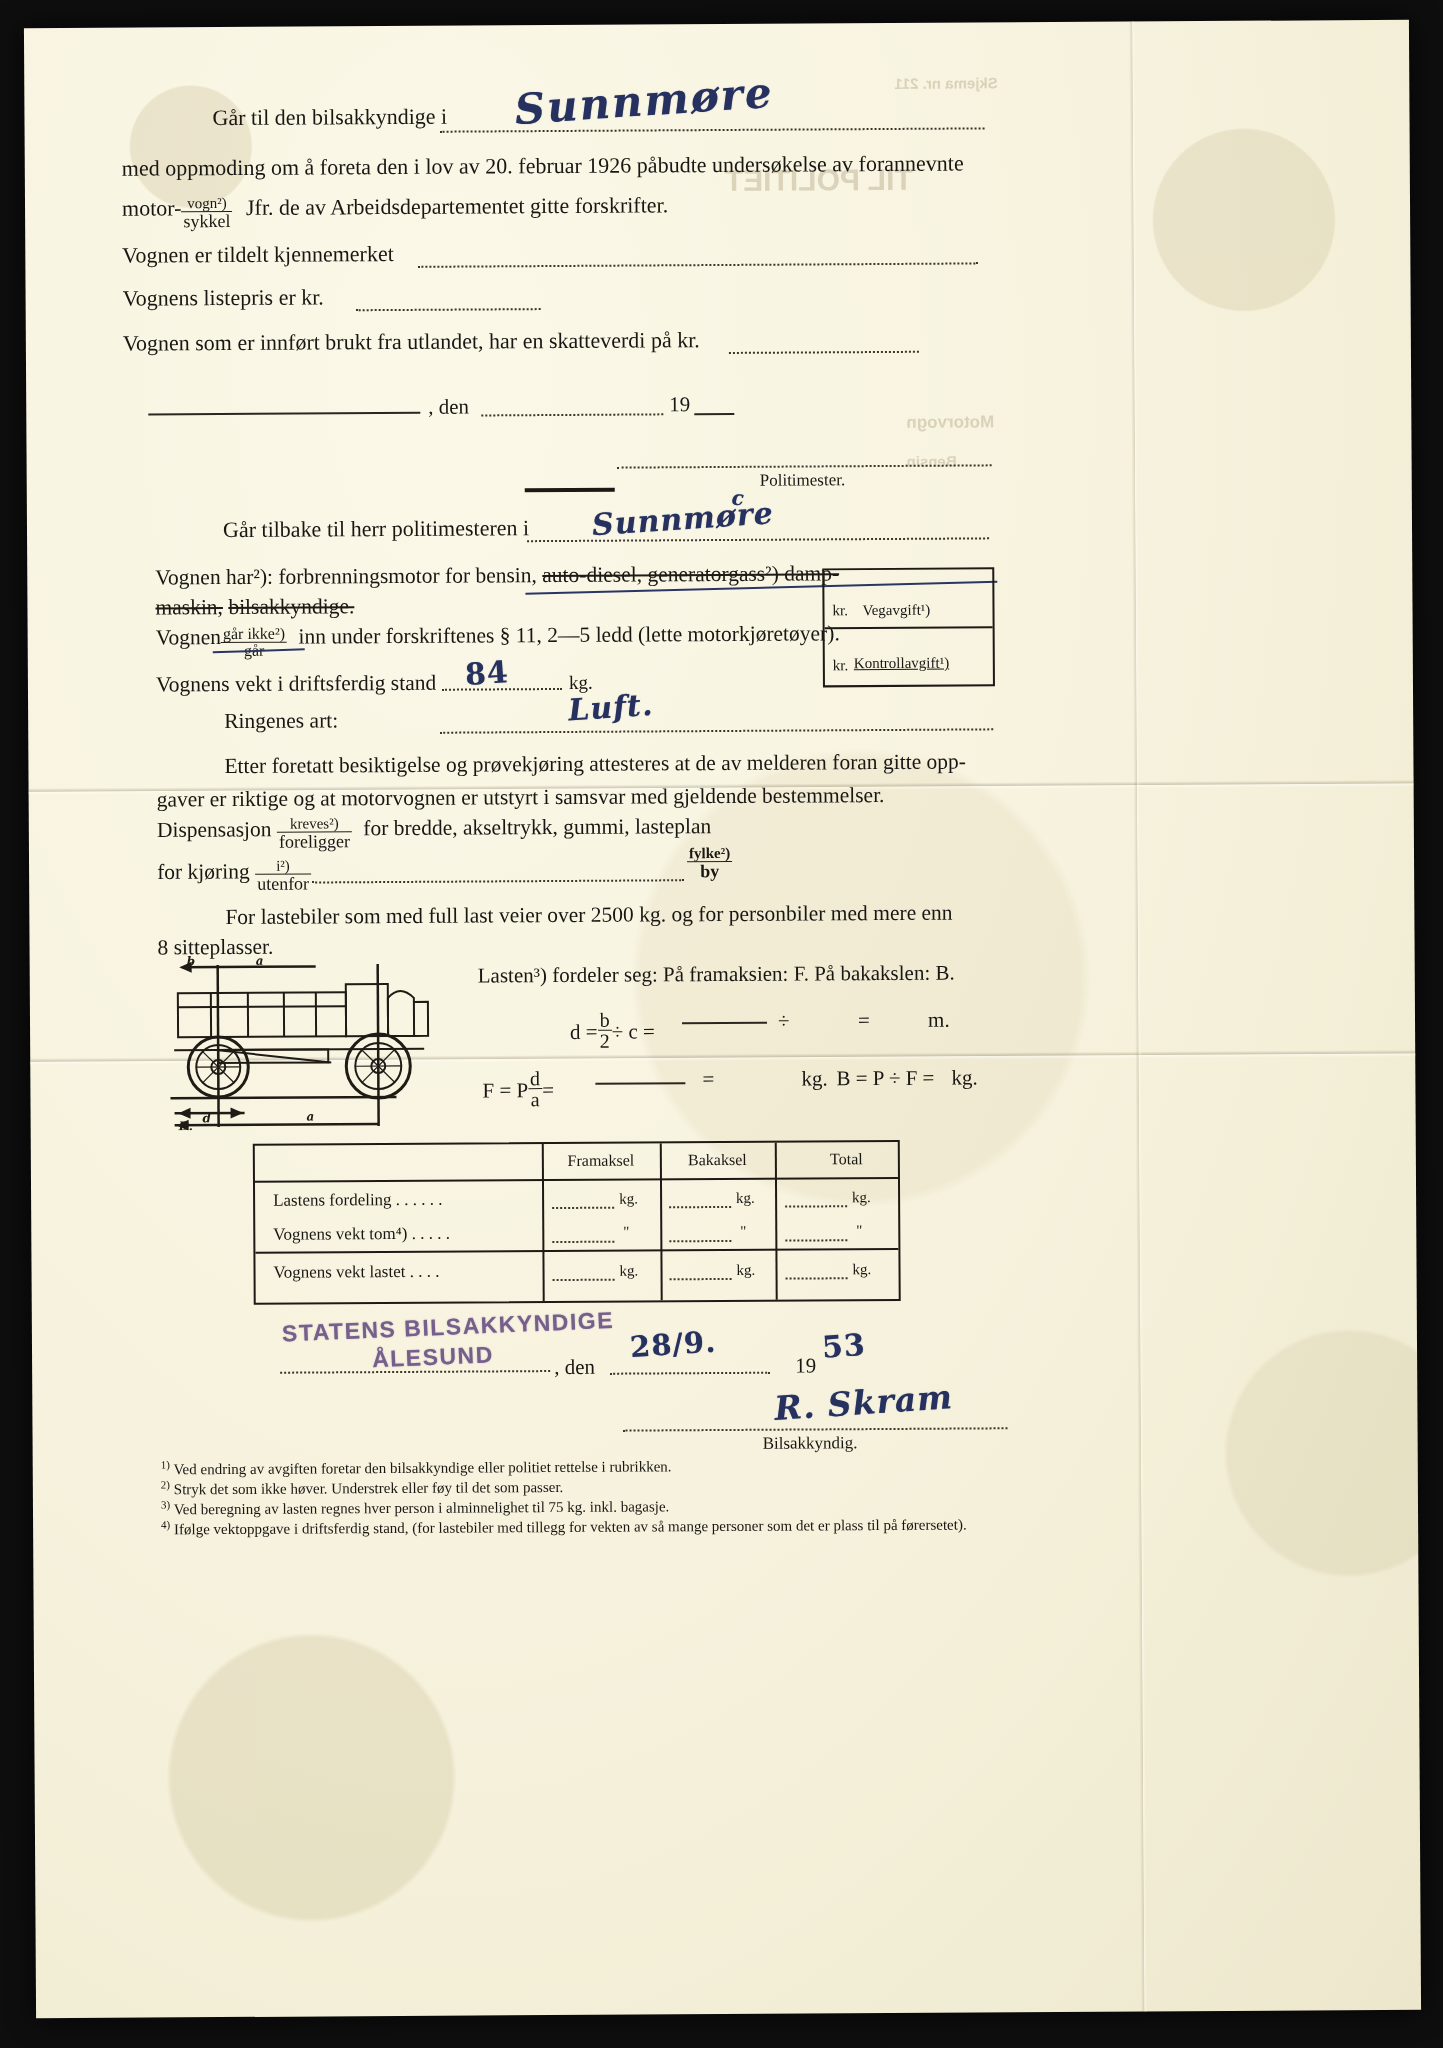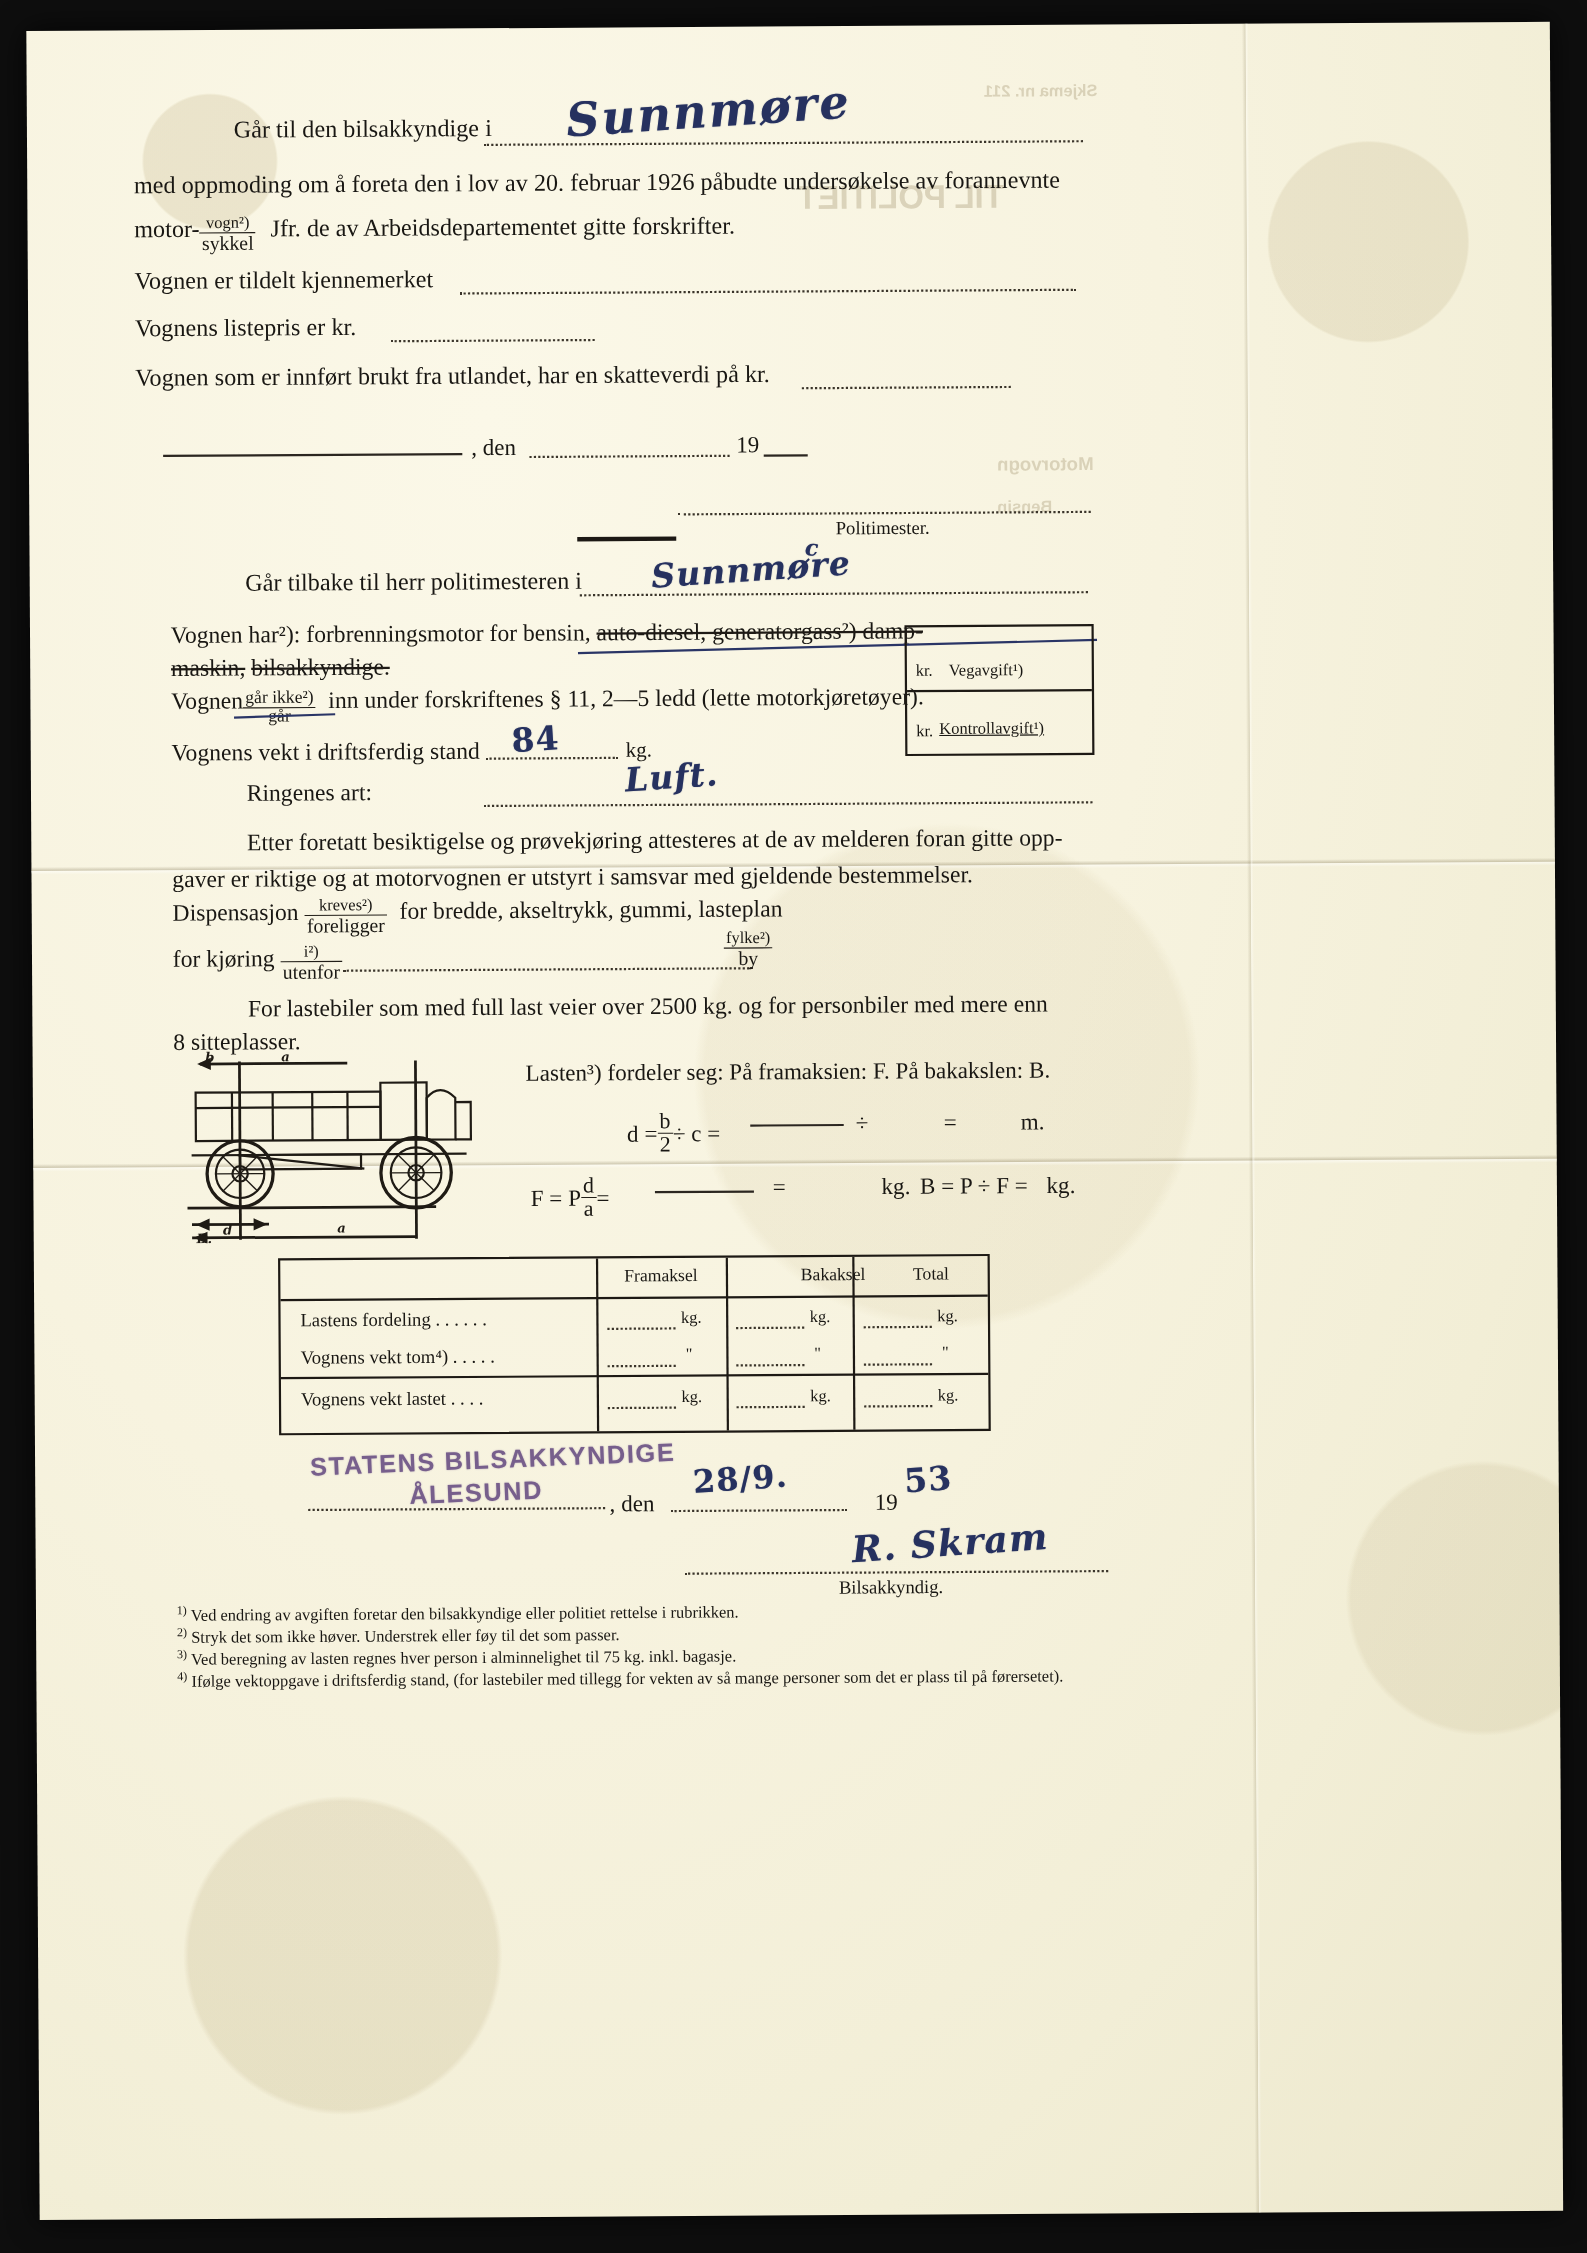--- a/index.html
+++ b/index.html
@@ -173,21 +173,21 @@
         <span>Dispensasjon</span>
         <span class="frac"><span class="num">kreves²)</span><span class="den">foreligger</span></span>
         <span style="padding-left:6px;">for bredde, akseltrykk, gummi, lasteplan</span>
       </div>
 
       <div class="ln" style="left:128px;top:832px;font-size:21.5px;">
         <span>for kjøring</span>
         <span class="frac"><span class="num">i²)</span><span class="den">utenfor</span></span>
       </div>
       <div class="dots" style="left:283px;top:855px;width:372px;"></div>
-      <div class="ln" style="left:629px;top:822px;font-size:21.5px;">
+      <div class="ln" style="left:658px;top:822px;font-size:21.5px;font-weight:bold;">
         <span class="frac"><span class="num">fylke²)</span><span class="den">by</span></span>
       </div>
 
       <div class="ln" style="left:196px;top:878px;font-size:21.5px;">For lastebiler som med full last veier over 2500 kg. og for personbiler med mere enn</div>
       <div class="ln" style="left:128px;top:908px;font-size:21.5px;">8 sitteplasser.</div>
 
       <div id="avgift" style="left:795px;top:545px;width:168px;height:115px;">
         <div class="lab" style="left:38px;top:8px;">Vegavgift¹)</div>
         <div class="kr" style="left:8px;top:32px;">kr.</div>
         <div class="sep" style="top:57px;"></div>
@@ -277,21 +277,21 @@
       <div class="ln" style="left:921px;top:1043px;font-size:21px;">kg.</div>
 
       <div id="tbl" style="left:222px;top:1117px;width:643px;height:157px;">
         <div class="v" style="left:287px;"></div>
         <div class="v" style="left:405px;"></div>
         <div class="v" style="left:520px;"></div>
         <div class="h" style="top:35px;"></div>
         <div class="h" style="top:106px;"></div>
 
         <div class="cellhdr" style="left:287px;top:8px;width:118px;">Framaksel</div>
-        <div class="cellhdr" style="left:405px;top:8px;width:115px;padding-left:40px;">Bakaksel</div>
+        <div class="cellhdr" style="left:405px;top:8px;width:115px;">Bakaksel</div>
         <div class="cellhdr" style="left:532px;top:8px;width:119px;">Total</div>
 
         <div class="rowlab" style="left:18px;top:45px;">Lastens fordeling  . . . . . .</div>
         <div class="ucell" style="left:297px;top:63px;width:62px;"></div>
         <div class="unit" style="left:364px;top:47px;">kg.</div>
         <div class="ucell" style="left:414px;top:63px;width:62px;"></div>
         <div class="unit" style="left:481px;top:47px;">kg.</div>
         <div class="ucell" style="left:530px;top:63px;width:62px;"></div>
         <div class="unit" style="left:597px;top:47px;">kg.</div>
 

